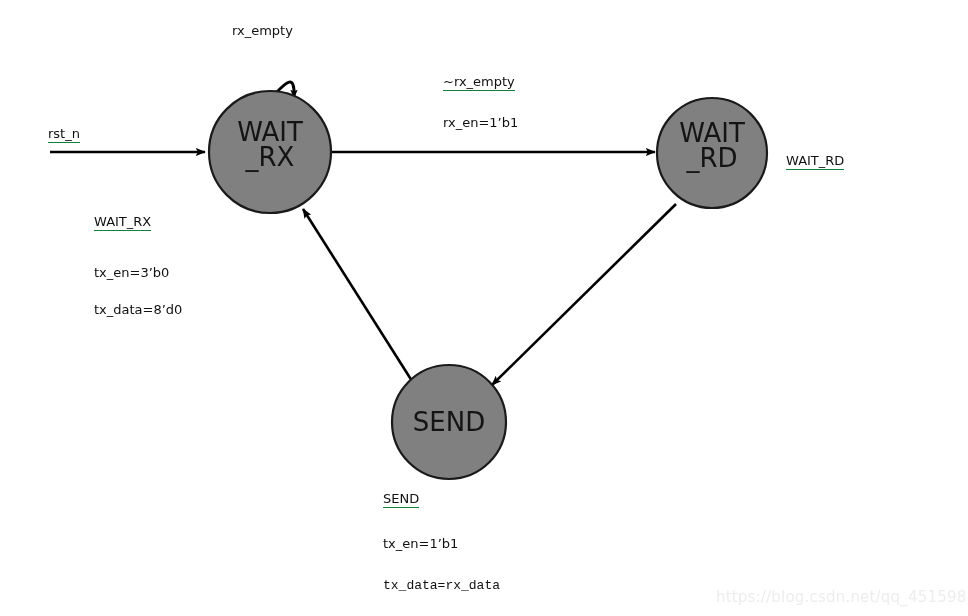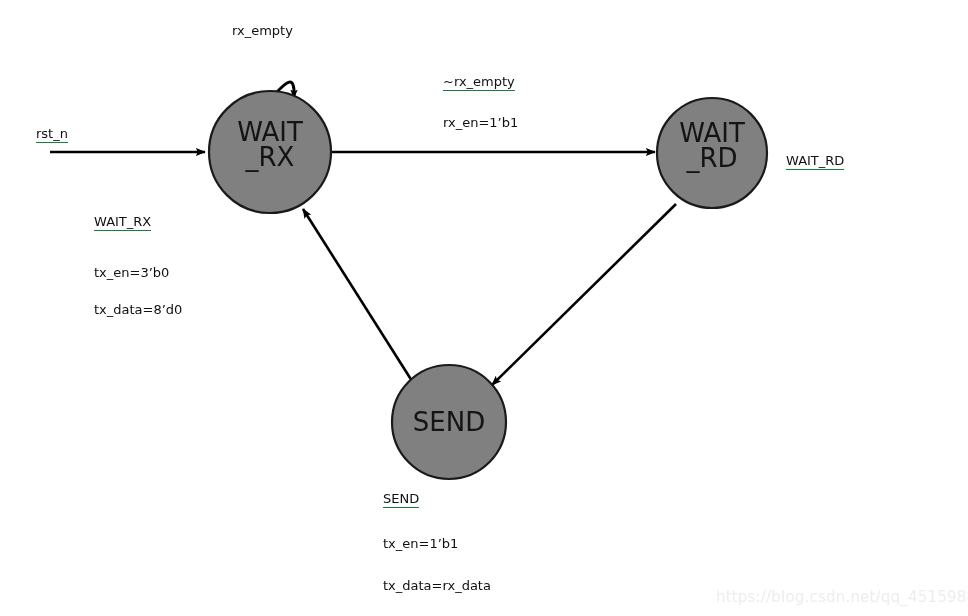--- a/index.html
+++ b/index.html
@@ -98,30 +98,30 @@
   </svg>
 
   <div class="node-label" style="left:200px; top:120px; width:140px;">WAIT
 _RX</div>
   <div class="node-label" style="left:642px; top:121px; width:140px;">WAIT
 _RD</div>
   <div class="node-label" style="left:379px; top:410px; width:140px;">SEND</div>
 
   <div class="txt" style="left:232px; top:23px;">rx_empty</div>
 
-  <div class="txt heavy-underline" style="left:36px; top:126px;">rst_n</div>
+  <div class="txt heavy-underline" style="left:48px; top:126px;">rst_n</div>
 
   <div class="txt heavy-underline" style="left:443px; top:74px;">~rx_empty</div>
   <div class="txt" style="left:443px; top:115px;">rx_en=1’b1</div>
 
   <div class="txt heavy-underline" style="left:94px; top:214px;">WAIT_RX</div>
   <div class="txt" style="left:94px; top:265px;">tx_en=3’b0</div>
   <div class="txt" style="left:94px; top:302px;">tx_data=8’d0</div>
 
   <div class="txt heavy-underline" style="left:786px; top:153px;">WAIT_RD</div>
 
   <div class="txt heavy-underline" style="left:383px; top:491px;">SEND</div>
   <div class="txt" style="left:383px; top:536px;">tx_en=1’b1</div>
-  <div class="txt" style="left:383px; top:578px;">tx_data=rx_data</div>
+  <div class="txt" style="left:383px; top:578px;font-family:Liberation Mono, monospace;">tx_data=rx_data</div>
 
   <div class="watermark" style="left:716px; top:588px;">https://blog.csdn.net/qq_45159887</div>
 
 </div>
 
 </body></html>

